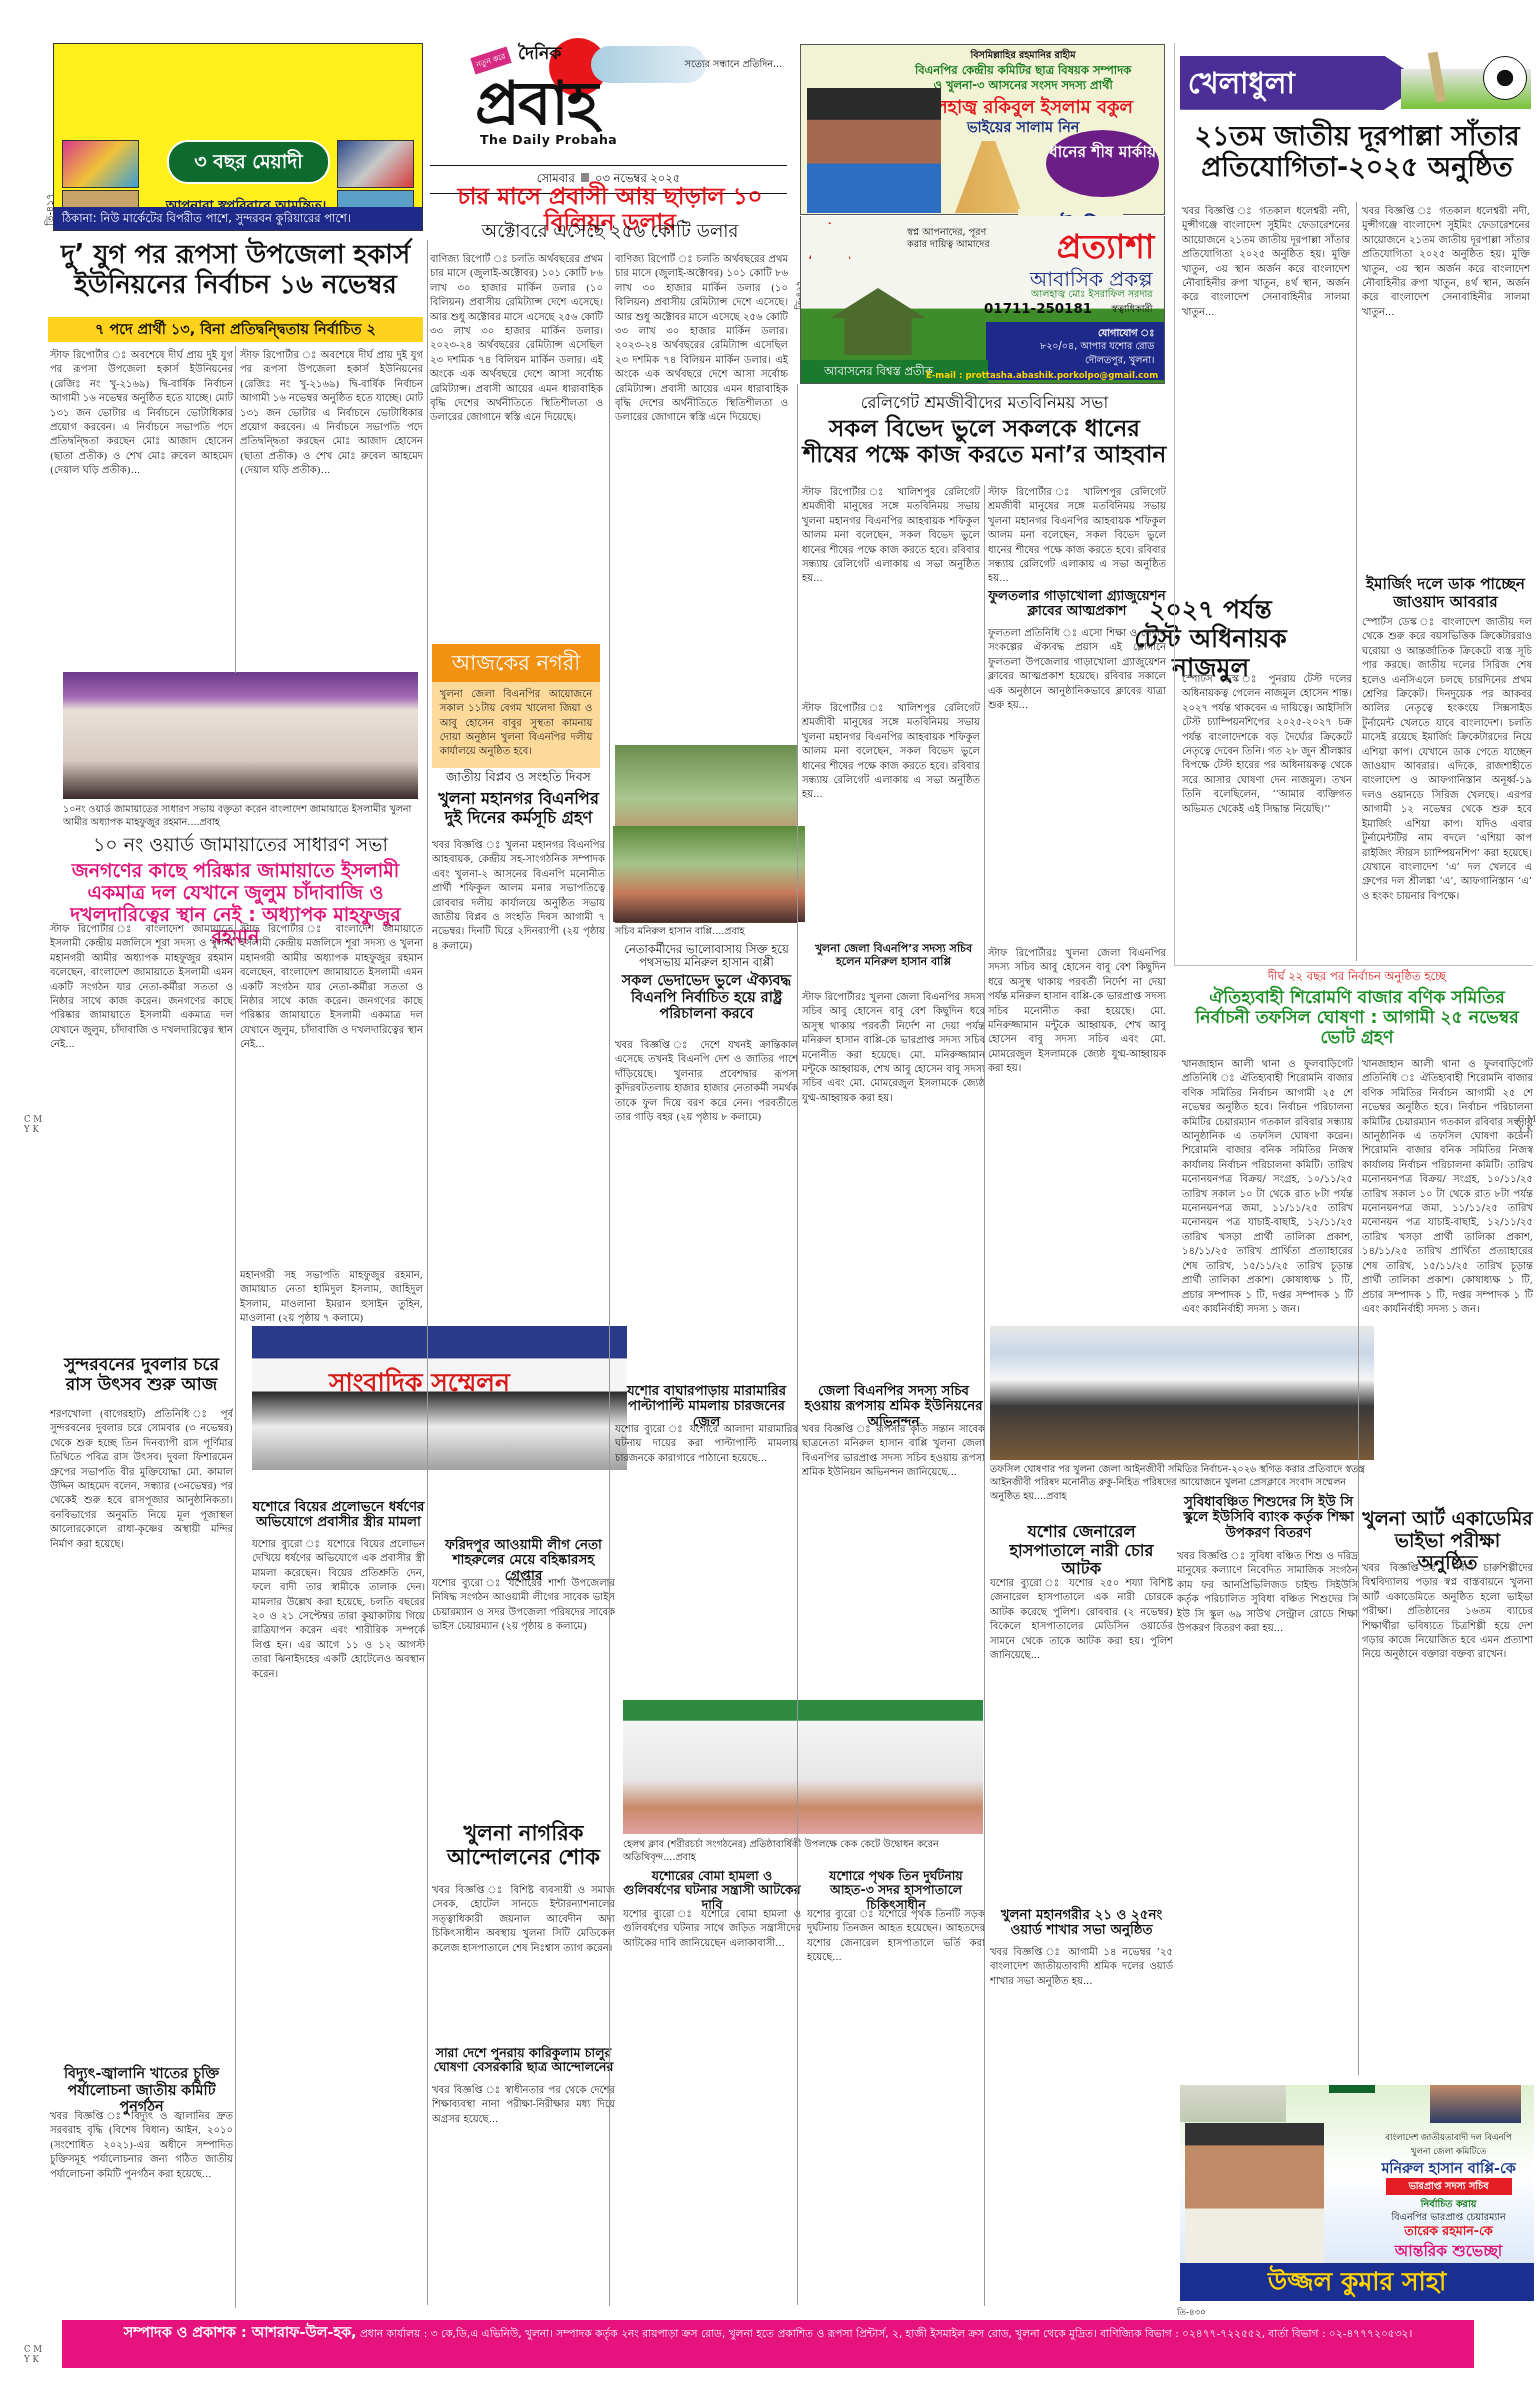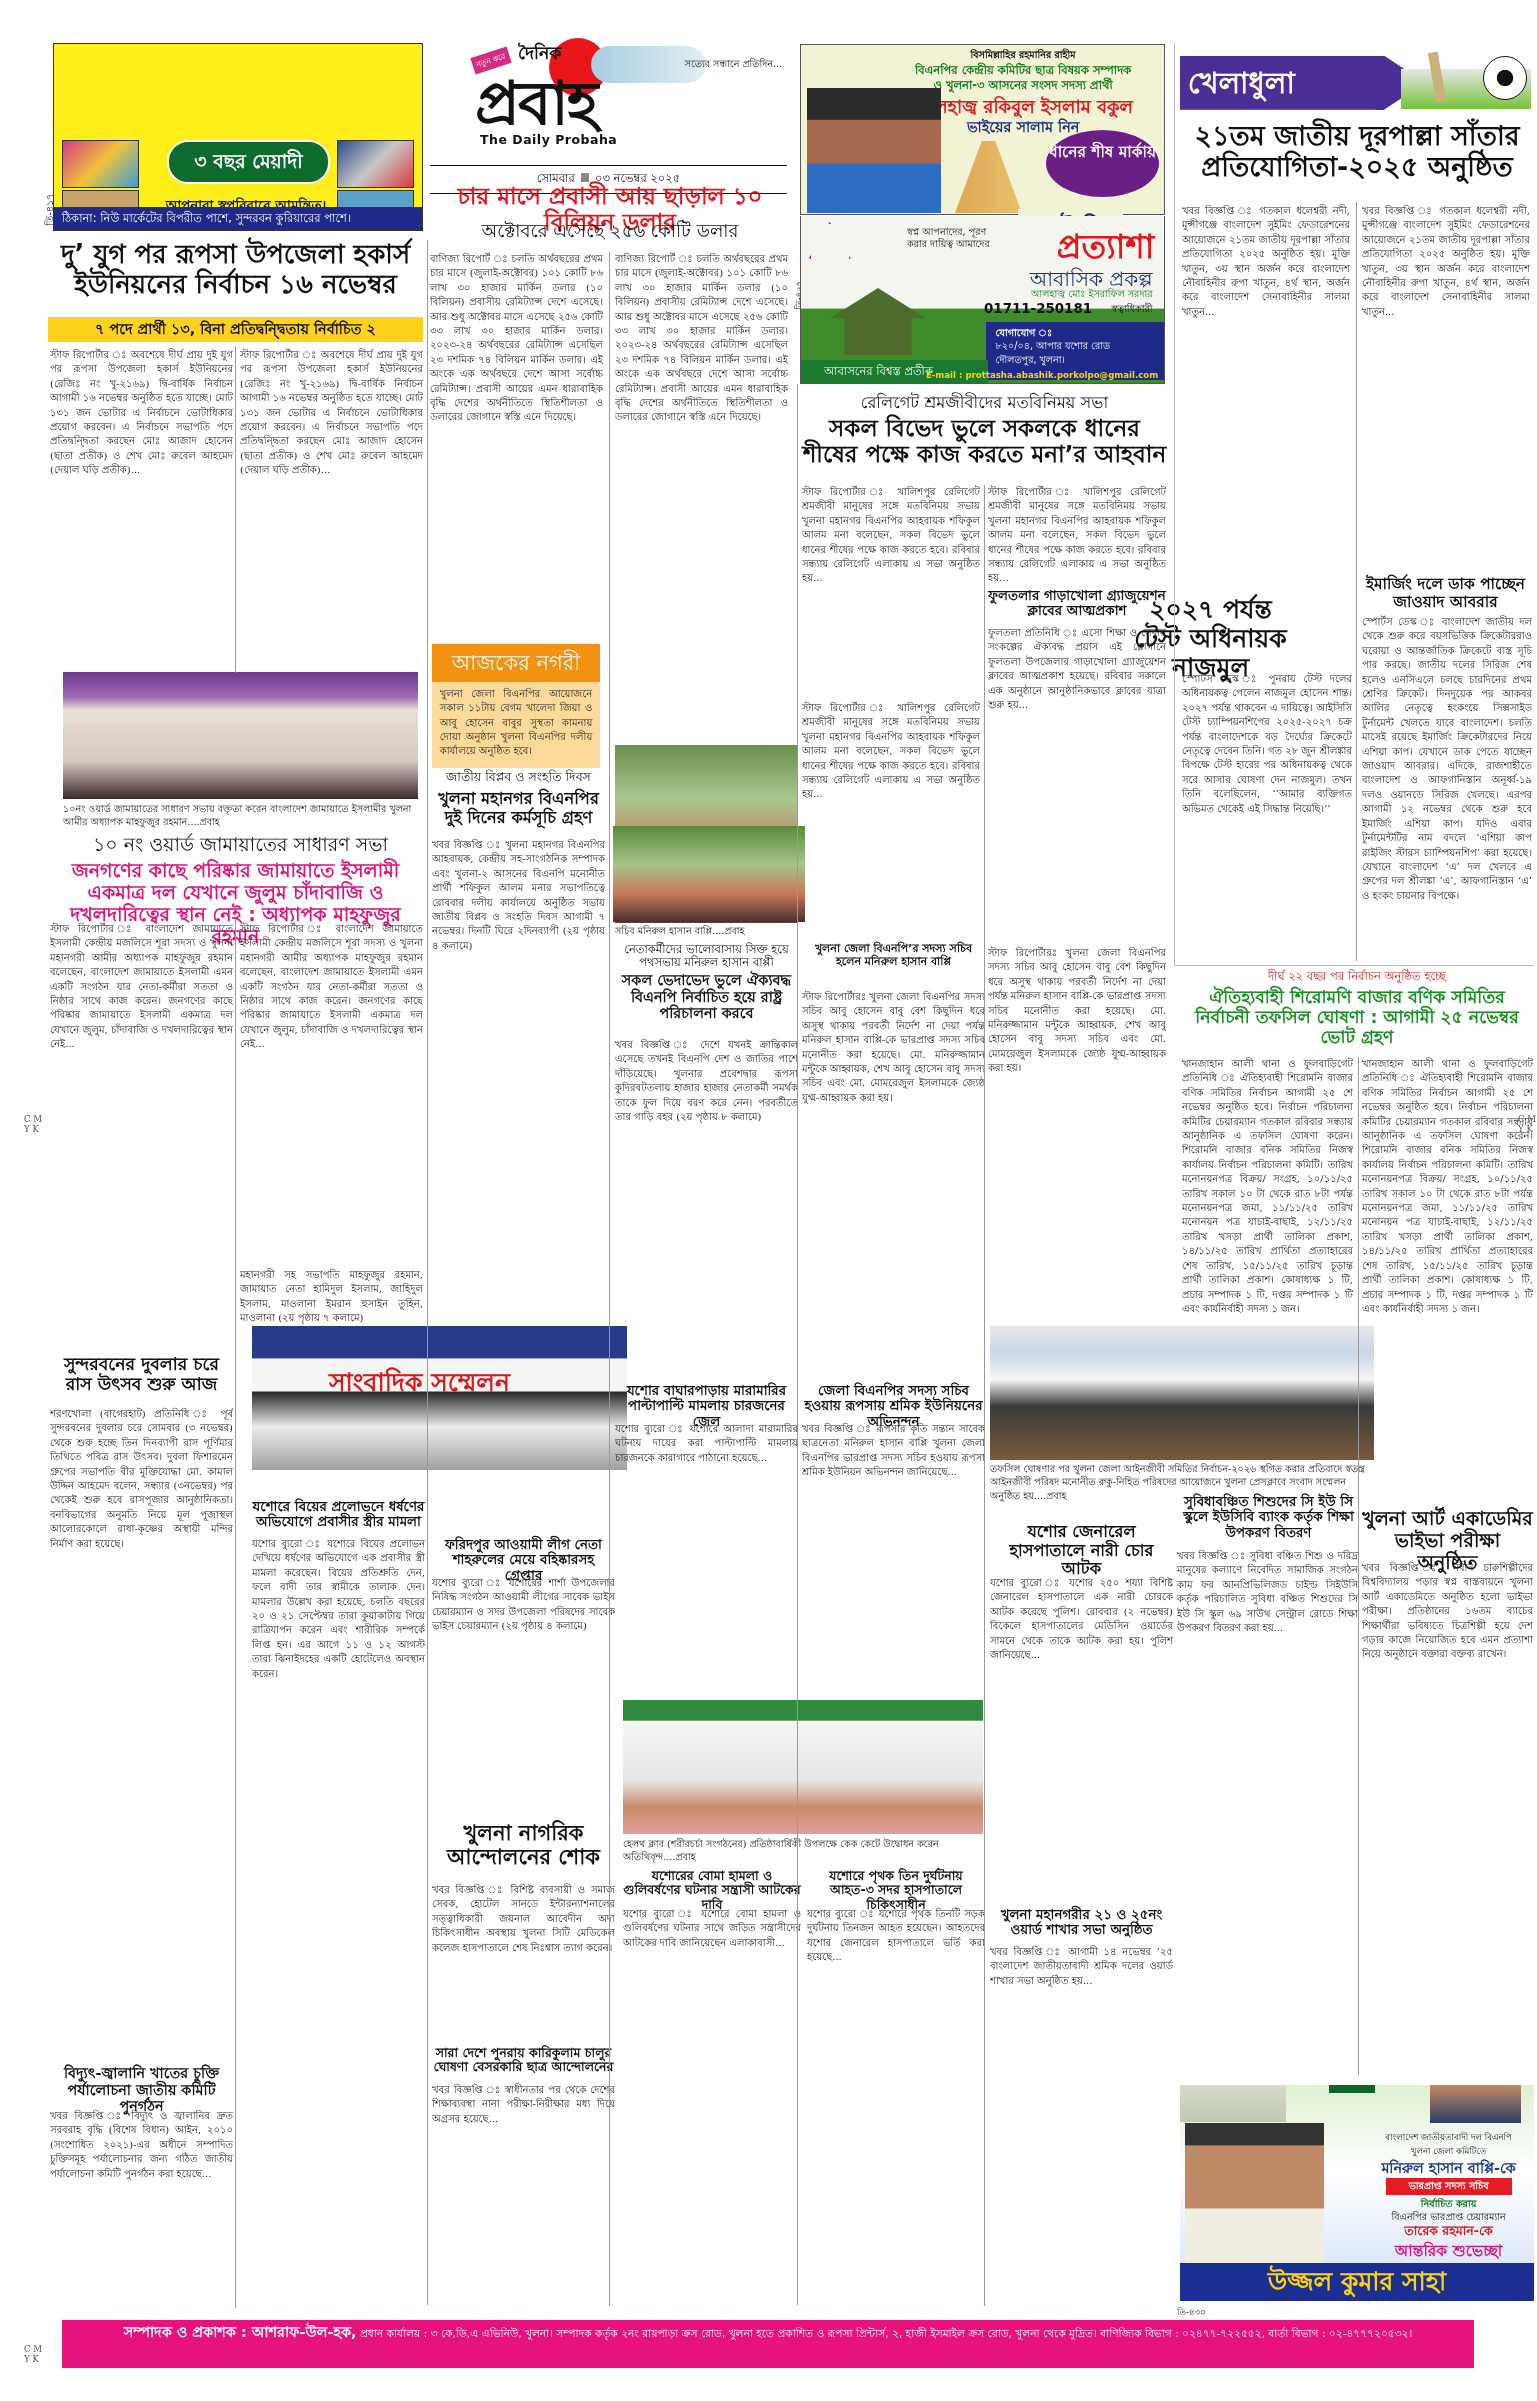--- a/index.html
+++ b/index.html
@@ -32,21 +32,21 @@
 #ad-candidate .l{position:absolute;left:86px;right:4.8px;text-align:center;font-weight:bold}
 #ad-candidate .portrait{position:absolute;left:5.8px;top:43px;width:134px;height:125px;background:linear-gradient(#2b2b2b 0,#2b2b2b 25%,#a4694f 26%,#a4694f 60%,#2d6ec3 61%)}
 #ad-candidate .oval{position:absolute;left:245px;top:85px;width:113px;height:67px;border-radius:50%;background:#6b1e86;color:#fff;text-align:center;font-size:15.4px;font-weight:bold;padding-top:11.5px;line-height:21px}
 #ad-housing{left:800px;top:216px;width:365px;height:168px;background:linear-gradient(180deg,#f5f5f0 55%,#3f8d2a 56%);border:1.9px solid #555;border-top:none}
 #ad-housing .brand{position:absolute;right:9.6px;top:4.8px;font-size:33px;font-weight:bold;color:#e3151d}
 #ad-housing .proj{position:absolute;right:11.5px;top:48px;font-size:20px;font-weight:normal;color:#1a2e80}
 #ad-housing .owner{position:absolute;right:11.5px;top:71px;font-size:9.6px;color:#137a1a}
 #ad-housing .phone{position:absolute;left:183px;top:85px;font-size:13.4px;font-weight:bold}
 #ad-housing .role{position:absolute;right:11.5px;top:86px;font-size:9.6px}
 #ad-housing .tagline{position:absolute;left:106px;top:9.6px;font-size:9.6px;line-height:12.5px}
-#ad-housing .contact{position:absolute;right:0;top:106px;width:178px;height:58px;background:#1e2a8a;color:#fff;font-size:9.6px;text-align:left;padding:3.8px 9.6px;line-height:13.4px}
+#ad-housing .contact{position:absolute;right:0;top:106px;width:178px;height:58px;background:#1e2a8a;color:#fff;font-size:9.6px;text-align:right;padding:3.8px 9.6px;line-height:13.4px}
 #ad-housing .trust{position:absolute;left:0;bottom:0;width:187px;height:23px;background:#1a7a2e;color:#fff;font-size:11.5px;line-height:23px;padding-left:23px}
 #ad-housing .email{position:absolute;right:5.8px;bottom:2.9px;font-size:8.6px;color:#ffd400;font-weight:bold}
 #ad-housing .house{position:absolute;left:29px;top:72px;width:96px;height:67px;background:#4c6b2c;clip-path:polygon(50% 0,100% 45%,85% 45%,85% 100%,15% 100%,15% 45%,0 45%)}
 #ad-housing .logo{position:absolute;left:7.7px;top:5.8px;width:42px;height:37px;border:2.9px solid #d61a1a;border-bottom:none;clip-path:polygon(50% 0,100% 100%,0 100%)}
 #sports-banner{left:1180px;top:48px;width:354px;height:67px}
 #sports-banner .arrow{position:absolute;left:0;top:7.7px;width:245px;height:54px;background:#4b2f97;clip-path:polygon(0 0,80% 0,80% -10%,100% 50%,80% 110%,80% 100%,0 100%)}
 #sports-banner .lbl{position:absolute;left:7.7px;top:11.5px;font-size:29px;color:#fff;font-weight:bold}
 #sports-banner .grass{position:absolute;left:221px;top:21px;width:130px;height:40px;background:linear-gradient(#e6e6e6,#78c33a)}
 #sports-banner .ball{position:absolute;left:303px;top:7.7px;width:44px;height:44px;border-radius:50%;background:radial-gradient(circle at 50% 50%,#111 0 7.7px,#fff 8.6px);border:1.9px solid #111}
 #sports-banner .bat{position:absolute;left:252px;top:3.8px;width:9.6px;height:50px;background:#c9b27a;transform:rotate(-10deg)}

